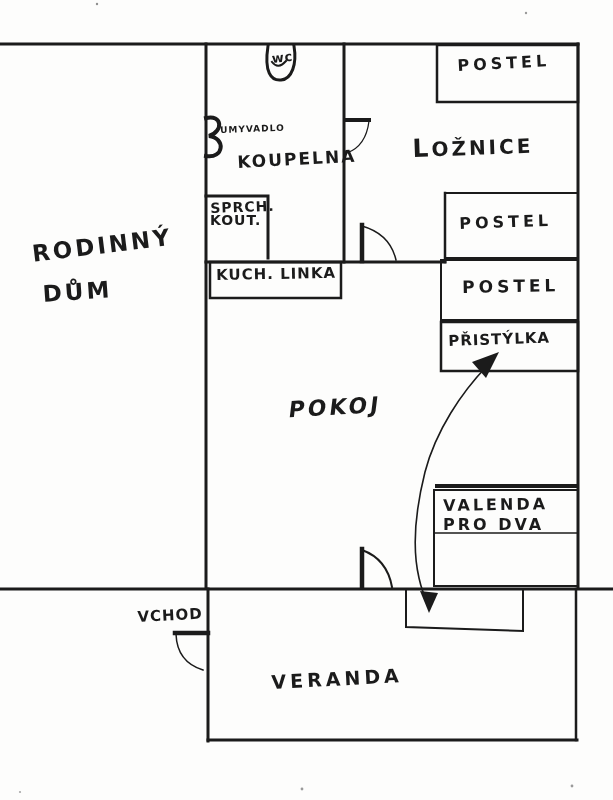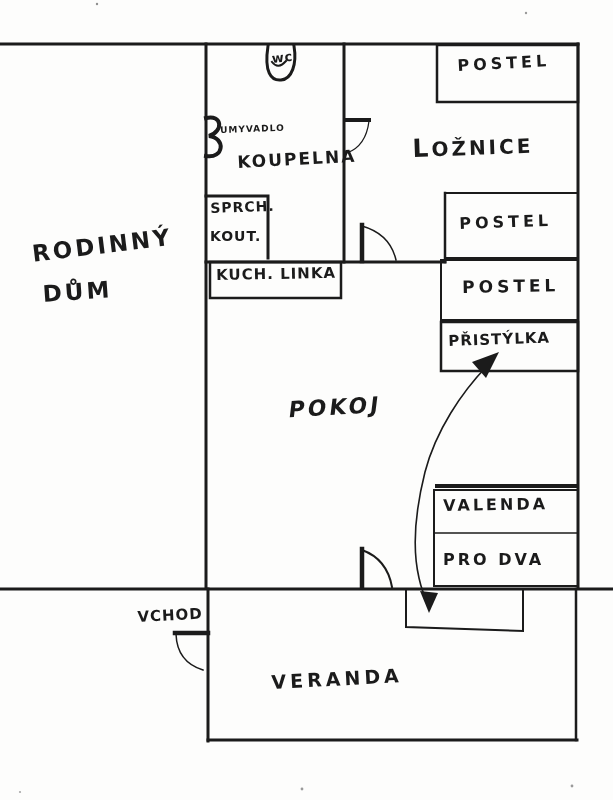--- a/index.html
+++ b/index.html
@@ -20,33 +20,33 @@
     line-height:1;
   }
   
   .lbl-rodinny{left:31px;top:243px;font-size:23px;letter-spacing:3px;transform:rotate(-7deg);font-weight:bold;}
   .lbl-dum{left:42px;top:283px;font-size:23px;letter-spacing:3px;transform:rotate(-4deg);font-weight:bold;}
   
   .lbl-wc{left:271px;top:52px;font-size:13px;letter-spacing:1px;transform:rotate(-6deg);font-weight:bold;}
   .lbl-umyvadlo{left:220px;top:126px;font-size:9px;letter-spacing:1px;transform:rotate(-2deg);font-weight:bold;}
   .lbl-koupelna{left:237px;top:154px;font-size:17px;letter-spacing:2px;transform:rotate(-3deg);font-weight:bold;}
   .lbl-sprch{left:210px;top:201px;font-size:14px;letter-spacing:1px;transform:rotate(-2deg);font-weight:bold;}
-  .lbl-kout{left:210px;top:229px;font-size:14px;letter-spacing:1px;font-weight:bold;}
+  .lbl-kout{left:210px;top:213px;font-size:14px;letter-spacing:1px;font-weight:bold;}
   .lbl-kuch{left:216px;top:268px;font-size:15px;letter-spacing:1px;transform:rotate(-1deg);font-weight:bold;}
   
   .lbl-loznice{left:412px;top:136px;font-size:20px;letter-spacing:3px;transform:rotate(-2deg);font-weight:bold;}
   .lbl-loznice::first-letter{font-size:1.25em;}
   .lbl-postel1{left:457px;top:58px;font-size:16px;letter-spacing:4px;transform:rotate(-3deg);font-weight:bold;}
   .lbl-postel2{left:459px;top:216px;font-size:16px;letter-spacing:4px;transform:rotate(-2deg);font-weight:bold;}
   .lbl-postel3{left:462px;top:279px;font-size:17px;letter-spacing:4px;transform:rotate(-1deg);font-weight:bold;}
   .lbl-pristylka{left:448px;top:334px;font-size:15px;letter-spacing:1px;transform:rotate(-2deg);font-weight:bold;}
   
   .lbl-pokoj{left:290px;top:399px;font-size:22px;letter-spacing:3px;transform:rotate(-3deg) skewX(-10deg);font-weight:bold;}
   .lbl-valenda{left:443px;top:498px;font-size:16px;letter-spacing:3px;transform:rotate(-1deg);font-weight:bold;}
-  .lbl-prodva{left:443px;top:552px;font-size:16px;letter-spacing:3px;font-weight:bold;}
+  .lbl-prodva{left:443px;top:517px;font-size:16px;letter-spacing:3px;font-weight:bold;}
   .lbl-vchod{left:137px;top:610px;font-size:15px;letter-spacing:1px;transform:rotate(-3deg);font-weight:bold;}
   .lbl-veranda{left:271px;top:673px;font-size:19px;letter-spacing:4px;transform:rotate(-3deg);font-weight:bold;}
 </style>
 </head>
 <body>
 
 <div id="page">
 
   <svg id="plan-svg" width="613" height="800" viewBox="0 0 613 800">
     <g stroke="#1b1b1b" fill="none" stroke-linecap="square">

